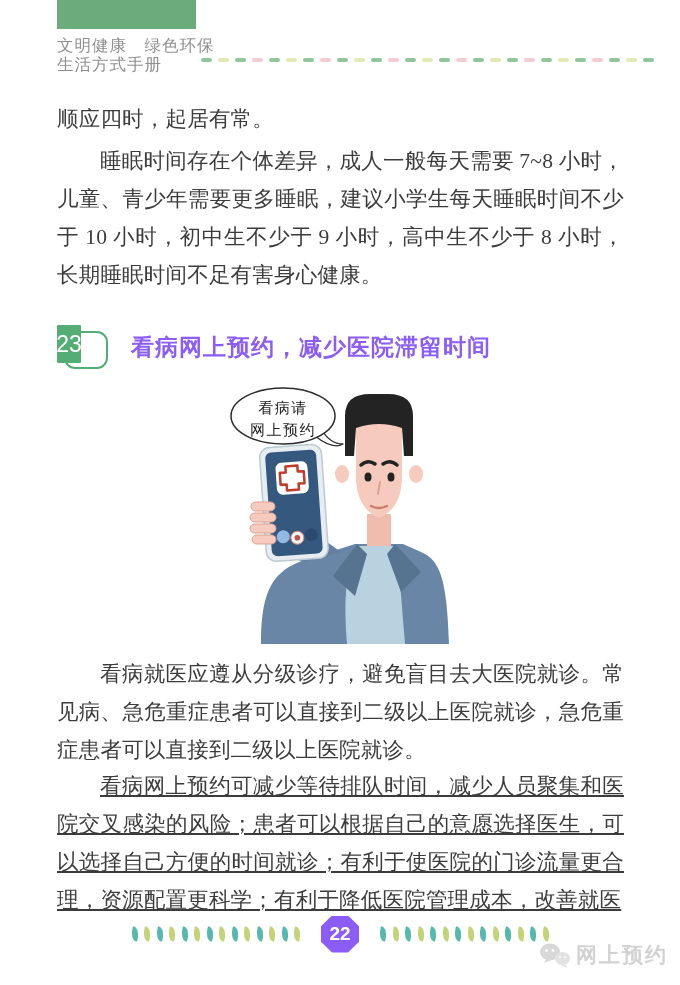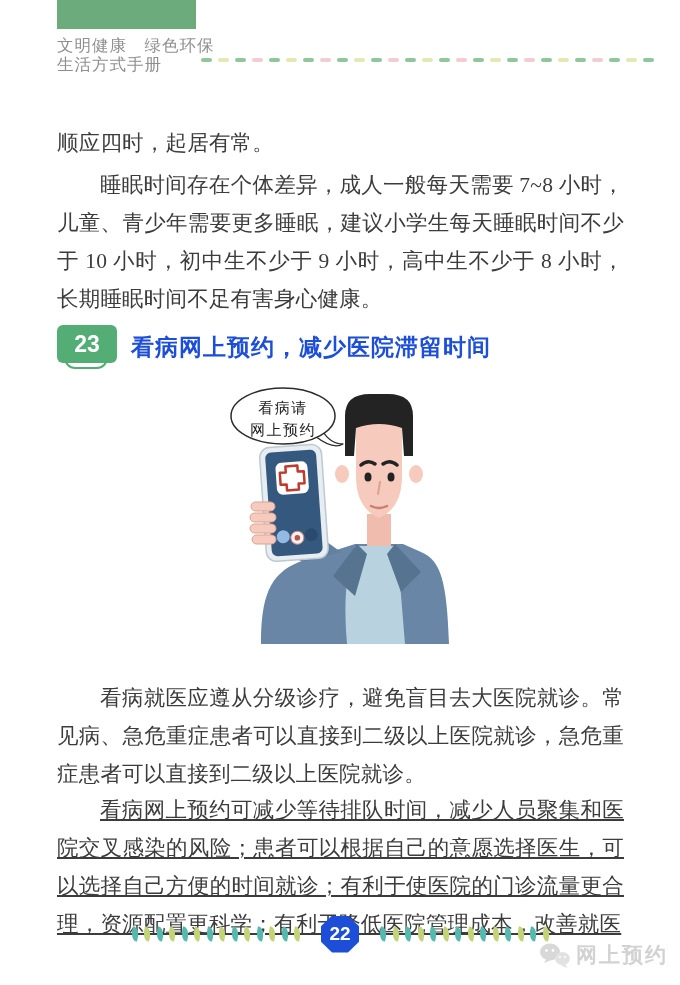--- a/index.html
+++ b/index.html
@@ -17,42 +17,42 @@
   }
   .dash-line {
     position:absolute; left:201px; top:58px; width:460px; height:4px;
     display:flex; gap:6px; align-items:center;
   }
   .dash-line span { flex:0 0 11px; height:3.5px; border-radius:2px; }
   
   .body-text {
     position:absolute; left:57px; width:567px;
     font-size:21.5px; line-height:38px; color:#3c3c3c;
-    text-align:justify; letter-spacing:0.2px;margin-top:24px;
+    text-align:justify; letter-spacing:0.2px;
   }
   .indent { text-indent:2em; }
   .p1 { top:100px; }
   .p2 { top:142px; }
   .p3 { top:655px; }
   .p4 { top:767px;text-decoration:underline; }
   
   .section-head {
     position:absolute; left:57px; top:325px; display:flex; align-items:center;
     font-family:"Liberation Sans","DejaVu Sans",sans-serif;
   }
   .badge-wrap { position:relative; width:51px; height:44px; }
   .badge-back {
     position:absolute; left:7px; top:6px; width:44px; height:38px;
     background:#fff; border:2px solid #53ad74; border-radius:11px; z-index:0;
   }
   .badge-front {
-    position:absolute; left:0; top:0; width:60px; height:38px;
-    border-radius:6px; z-index:1; color:#fff;
+    position:absolute; left:0; top:0; width:24px; height:38px;
+    border-radius:1px; z-index:1; color:#fff;
     display:flex; align-items:center; justify-content:center;
-    font-size:23px; font-weight:bold;
+    font-size:23px; font-weight:normal;
   }
   .section-title {
     margin-left:23px; font-size:23px; font-weight:bold; letter-spacing:1px;
     line-height:44px; white-space:nowrap;
   }
   
   .illo { position:absolute; left:225px; top:386px; width:230px; height:258px; }
   
   .footer {
     position:absolute; left:0; top:914px; width:680px; height:40px;
@@ -119,21 +119,21 @@
     </div>
 
   <p class="body-text p1">顺应四时，起居有常。</p>
   <p class="body-text p2 indent">睡眠时间存在个体差异，成人一般每天需要 7~8 小时，儿童、青少年需要更多睡眠，建议小学生每天睡眠时间不少于 10 小时，初中生不少于 9 小时，高中生不少于 8 小时，长期睡眠时间不足有害身心健康。</p>
 
   <div class="section-head">
     <div class="badge-wrap">
       <div class="badge-back" style="border-color: rgb(83, 173, 116);"></div>
       <div class="badge-front" style="background: rgb(83, 173, 116);">23</div>
     </div>
-    <h2 class="section-title" style="color: #1d4ed8;">看病网上预约，减少医院滞留时间</h2>
+    <h2 class="section-title" style="color: #8b5cf6;">看病网上预约，减少医院滞留时间</h2>
   </div>
 
   <div class="illo">
     <svg width="230" height="258" viewBox="0 0 230 258">
 
       <g>
         <path d="M36,258 C36,212 44,188 74,176 L130,158 L178,158 L196,166 C216,174 222,196 224,258 Z" fill="#6986a7"></path>
         <path d="M130,160 L172,160 L180,258 L122,258 C118,212 122,182 130,160 Z" fill="#b9d2e0"></path>
         <path d="M132,158 L108,190 L130,210 L142,168 Z" fill="#56738f"></path>
         <path d="M170,158 L196,186 L176,206 L162,168 Z" fill="#56738f"></path>
@@ -191,21 +191,21 @@
         <span style="background: rgb(195, 211, 119);"></span>
         <span style="background: rgb(85, 185, 173);"></span>
         <span style="background: rgb(195, 211, 119);"></span>
         <span style="background: rgb(85, 185, 173);"></span>
         <span style="background: rgb(195, 211, 119);"></span>
         <span style="background: rgb(85, 185, 173);"></span>
         <span style="background: rgb(195, 211, 119);"></span>
         <span style="background: rgb(85, 185, 173);"></span>
         <span style="background: rgb(195, 211, 119);"></span>
       </div>
-    <div class="page-badge" style="background: #1d4ed8;">22</div>
+    <div class="page-badge" style="background: #8b5cf6;">22</div>
     <div class="leaves">
         <span style="background: rgb(85, 185, 173);"></span>
         <span style="background: rgb(195, 211, 119);"></span>
         <span style="background: rgb(85, 185, 173);"></span>
         <span style="background: rgb(195, 211, 119);"></span>
         <span style="background: rgb(85, 185, 173);"></span>
         <span style="background: rgb(195, 211, 119);"></span>
         <span style="background: rgb(85, 185, 173);"></span>
         <span style="background: rgb(195, 211, 119);"></span>
         <span style="background: rgb(85, 185, 173);"></span>

